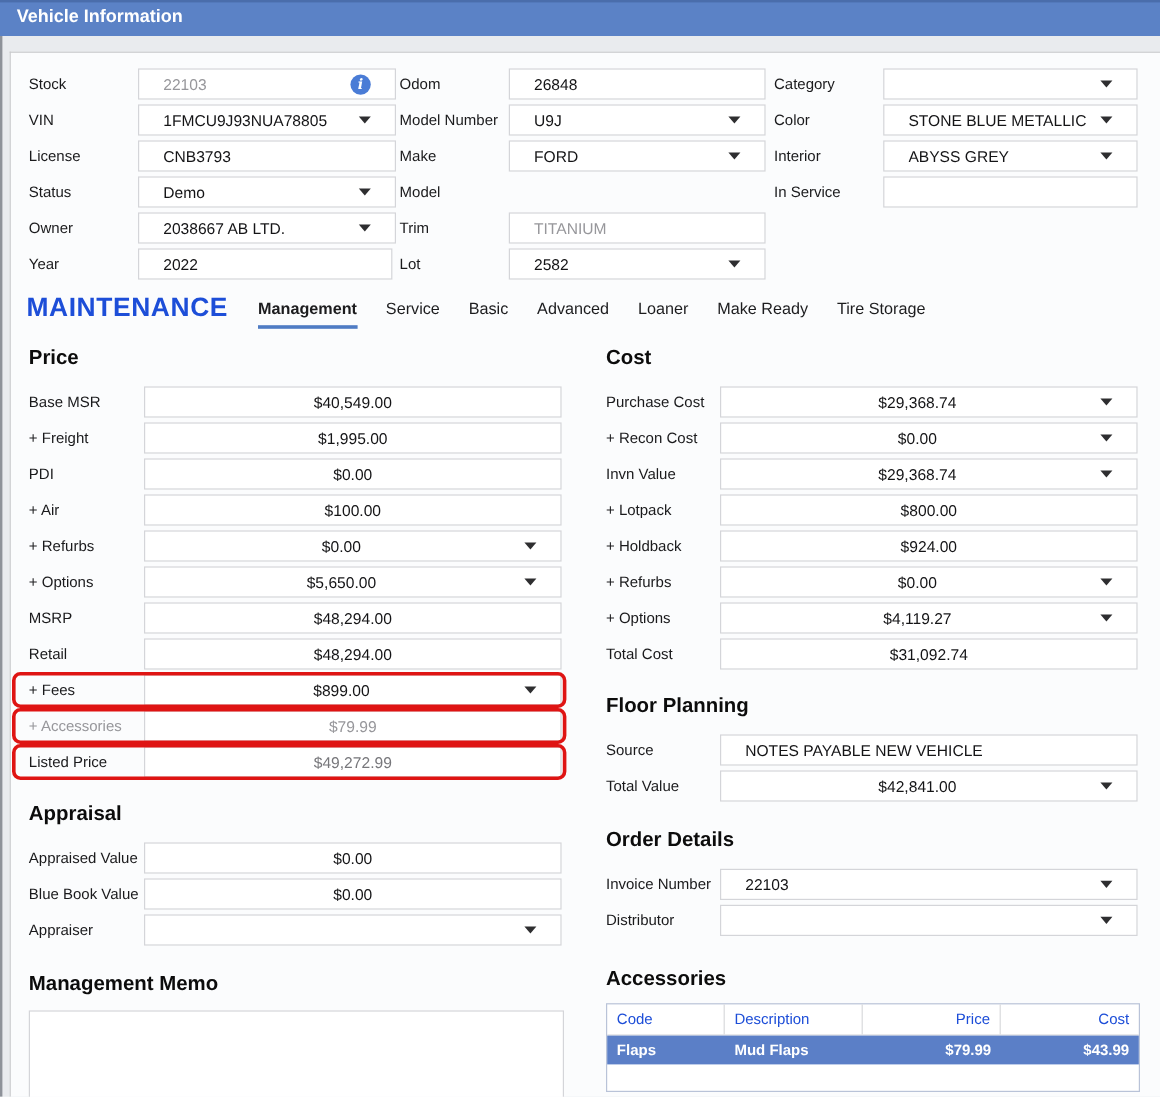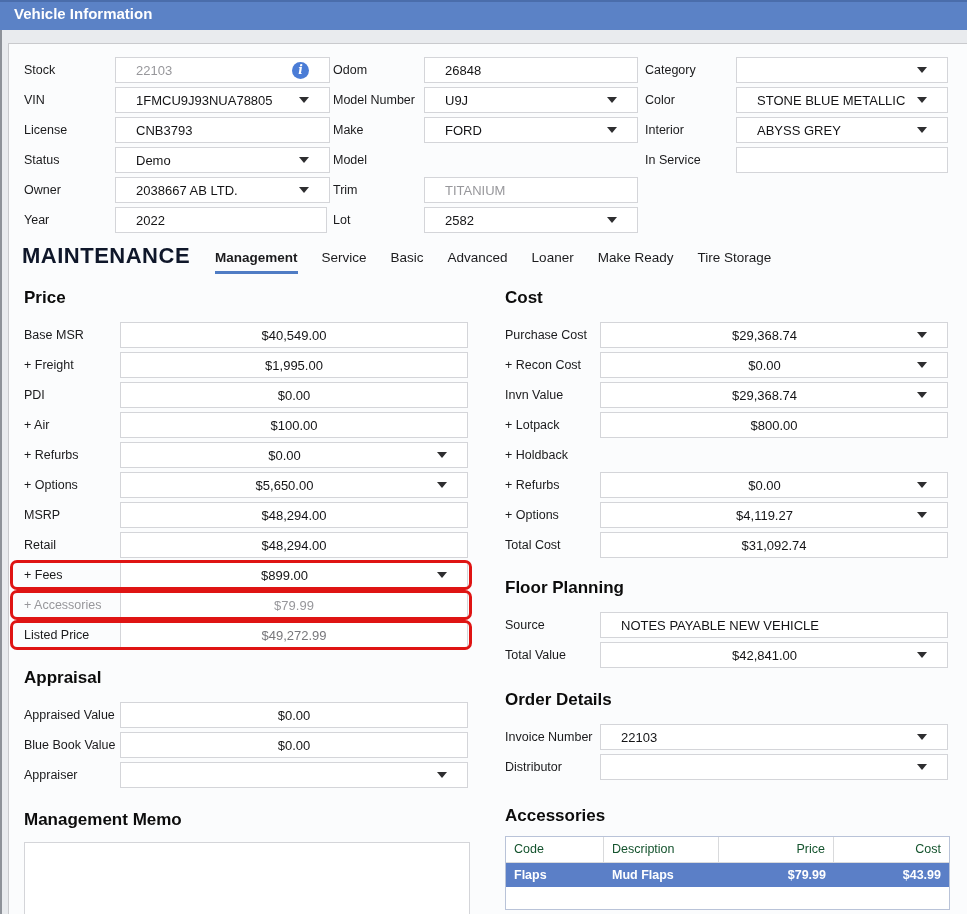--- a/index.html
+++ b/index.html
@@ -25,21 +25,21 @@
   .f-box.right .val{text-align:center;}
   .f-box.muted .val{color:#97979b;}
   .f-box.mutedv .val{color:#77777b;}
   .arrow{flex:none;width:0;height:0;border-left:5px solid transparent;border-right:5px solid transparent;
          border-top:6px solid #2e2e30;margin-left:9px;}
   .info-ic{flex:none;width:17px;height:17px;border-radius:50%;background:#4a7cd6;color:#fff;
            font-family:"DejaVu Serif", serif;font-style:italic;font-weight:bold;font-size:12px;
            display:flex;align-items:center;justify-content:center;margin-left:8px;}
 
   .sec-h{position:absolute;font-size:17px;font-weight:bold;color:#0c0c0c;white-space:nowrap;}
-  .maint-h{position:absolute;left:22px;top:243px;font-size:22px;font-weight:bold;color:#0f172a;letter-spacing:.5px;}
+  .maint-h{position:absolute;left:22px;top:243px;font-size:22px;font-weight:bold;color:#1d4ed8;letter-spacing:.5px;}
 
   .tabs{position:absolute;left:215px;top:250px;display:flex;gap:24px;font-size:13.5px;color:#1c1c1e;}
   .tab{padding-bottom:6px;white-space:nowrap;cursor:default;}
   .tab.active{font-weight:bold;border-bottom:3px solid #4f7cc4;}
 
   .hl-box{position:absolute;left:10px;width:462px;height:30px;border:3px solid #df1413;border-radius:7px;
           box-sizing:border-box;pointer-events:none;}
 
   .memo-area{position:absolute;left:24px;top:842px;width:446px;height:80px;background:#ffffff;
              border:1px solid #d4d5d9;box-sizing:border-box;resize:none;outline:none;
@@ -47,21 +47,21 @@
 
   
   .acc-table{position:absolute;left:505px;top:836px;width:445px;background:#ffffff;
              border:1px solid #b9c3d8;box-sizing:border-box;}
   .acc-row{display:flex;height:25px;}
   .acc-row.hdr{border-bottom:1px solid #d9dadc;}
   .acc-row.sel{background:#5b7fc7;color:#ffffff;font-weight:600;height:24px;}
   .acc-row.empty{height:22px;}
   .acc-cell{box-sizing:border-box;padding:0 8px;font-size:12.5px;line-height:25px;
             white-space:nowrap;overflow:hidden;}
-  .acc-row.hdr .acc-cell{border-right:1px solid #d9dadc;color:#14532d;}
+  .acc-row.hdr .acc-cell{border-right:1px solid #d9dadc;color:#1d4ed8;}
   .acc-row.hdr .acc-cell:last-child{border-right:none;}
   .c0{width:98px;} .c1{width:115px;} .c2{width:115px;text-align:right;} .c3{width:115px;text-align:right;}
 </style>
 </head>
 <body>
 
 <div id="page">
 
   <div class="left-edge"></div>
   <div class="panel"></div>
@@ -272,20 +272,23 @@
     <span class="val">$29,368.74</span>
     <span class="arrow"></span>
   </div>
 
   <div class="f-label" style="left:505px;top:412px">+ Lotpack</div>
   <div class="f-box right" style="left:600px;top:412px;width:348px">
     <span class="val">$800.00</span>
   </div>
 
   <div class="f-label" style="left:505px;top:442px">+ Holdback</div>
+  <div class="f-box right" style="left:600px;top:442px;width:348px">
+    <span class="val">$924.00</span>
+  </div>
 
   <div class="f-label" style="left:505px;top:472px">+ Refurbs</div>
   <div class="f-box right" style="left:600px;top:472px;width:348px">
     <span class="val">$0.00</span>
     <span class="arrow"></span>
   </div>
 
   <div class="f-label" style="left:505px;top:502px">+ Options</div>
   <div class="f-box right" style="left:600px;top:502px;width:348px">
     <span class="val">$4,119.27</span>

